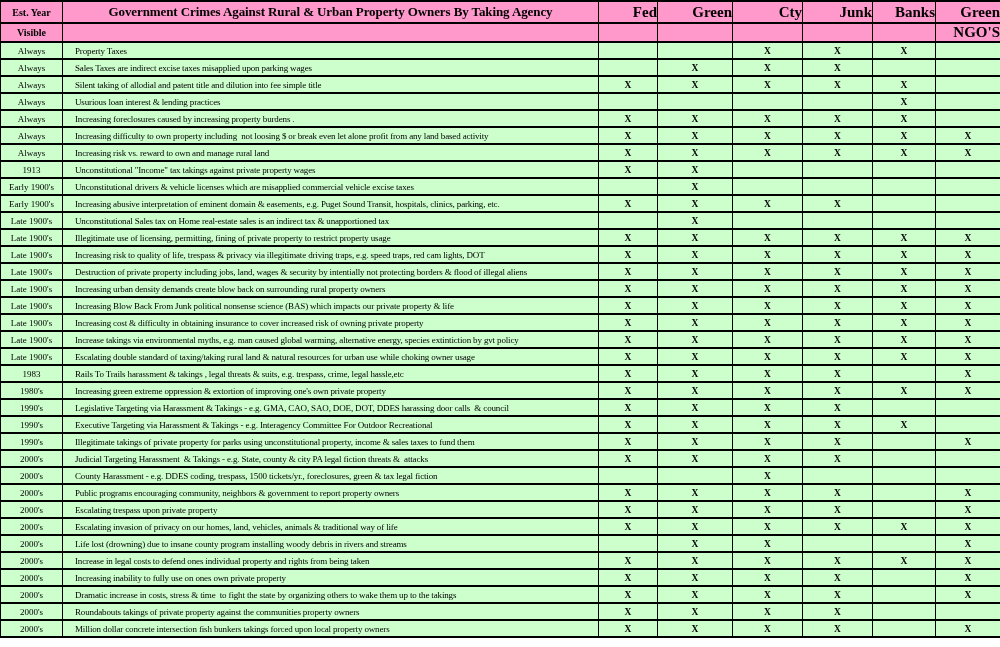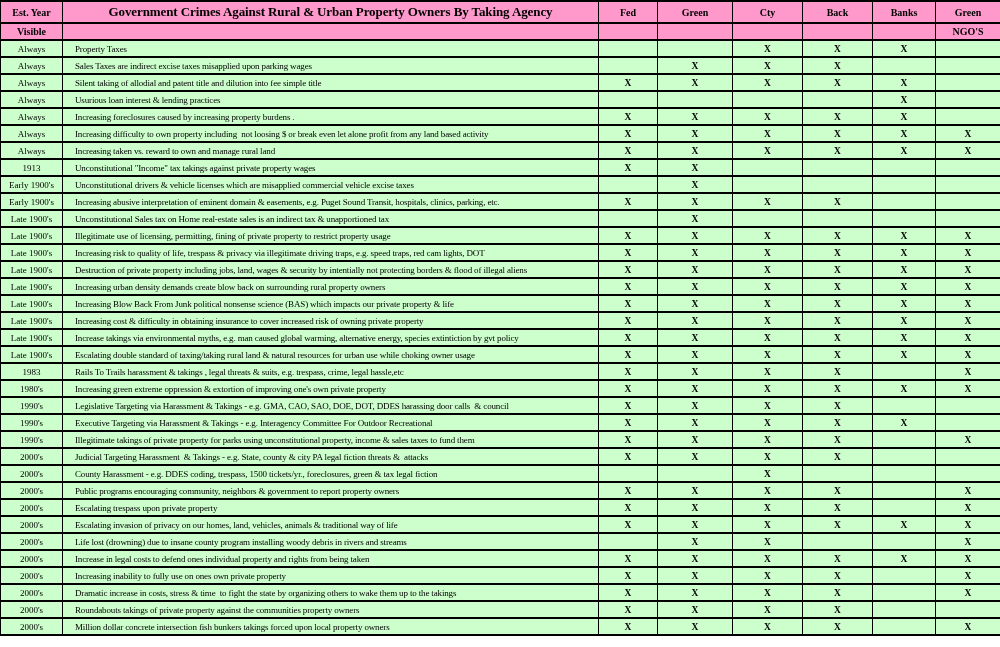--- a/index.html
+++ b/index.html
@@ -22,21 +22,21 @@
     border-top:2px solid var(--border);
     border-bottom:2px solid var(--border);
     overflow:hidden;
     padding:0;
   }
   thead th{background:var(--pink);font-weight:bold;white-space:nowrap;}
   .hdr1 th{height:20px;}
   .hdr2 th{height:15px;}
   .year-h{font-size:10px;}
   .title-h{font-size:13px;letter-spacing:-0.1px;text-align:center;}
-  .agency-h{font-size:10px;}
+  .agency-h{font-size:15px;text-align:right;}
   tbody td{background:var(--green);height:15px;}
   .c-year{text-align:center;font-size:9px;white-space:nowrap;}
   .c-desc{text-align:left;font-size:9px;letter-spacing:-0.15px;white-space:pre;padding-left:12px;}
   .c-mark{text-align:center;font-weight:bold;font-size:9.5px;white-space:nowrap;}
 </style>
 </head>
 <body>
 
 <table>
   <colgroup>
@@ -49,21 +49,21 @@
     <col style="width:63px">
     <col style="width:65px">
   </colgroup>
   <thead>
     <tr class="hdr1">
       <th class="year-h">Est. Year</th>
       <th class="title-h">Government Crimes Against Rural &amp; Urban Property Owners By Taking Agency</th>
       <th class="agency-h">Fed</th>
       <th class="agency-h">Green</th>
       <th class="agency-h">Cty</th>
-      <th class="agency-h">Back</th>
+      <th class="agency-h">Junk</th>
       <th class="agency-h">Banks</th>
       <th class="agency-h">Green</th>
     </tr>
     <tr class="hdr2">
       <th class="year-h">Visible</th>
       <th></th>
       <th></th>
       <th></th>
       <th></th>
       <th></th>
@@ -127,21 +127,21 @@
         <td class="c-desc">Increasing difficulty to own property including  not loosing $ or break even let alone profit from any land based activity</td>
         <td class="c-mark">X</td>
         <td class="c-mark">X</td>
         <td class="c-mark">X</td>
         <td class="c-mark">X</td>
         <td class="c-mark">X</td>
         <td class="c-mark">X</td>
       </tr>
       <tr>
         <td class="c-year">Always</td>
-        <td class="c-desc">Increasing taken vs. reward to own and manage rural land</td>
+        <td class="c-desc">Increasing risk vs. reward to own and manage rural land</td>
         <td class="c-mark">X</td>
         <td class="c-mark">X</td>
         <td class="c-mark">X</td>
         <td class="c-mark">X</td>
         <td class="c-mark">X</td>
         <td class="c-mark">X</td>
       </tr>
       <tr>
         <td class="c-year">1913</td>
         <td class="c-desc">Unconstitutional "Income" tax takings against private property wages</td>

